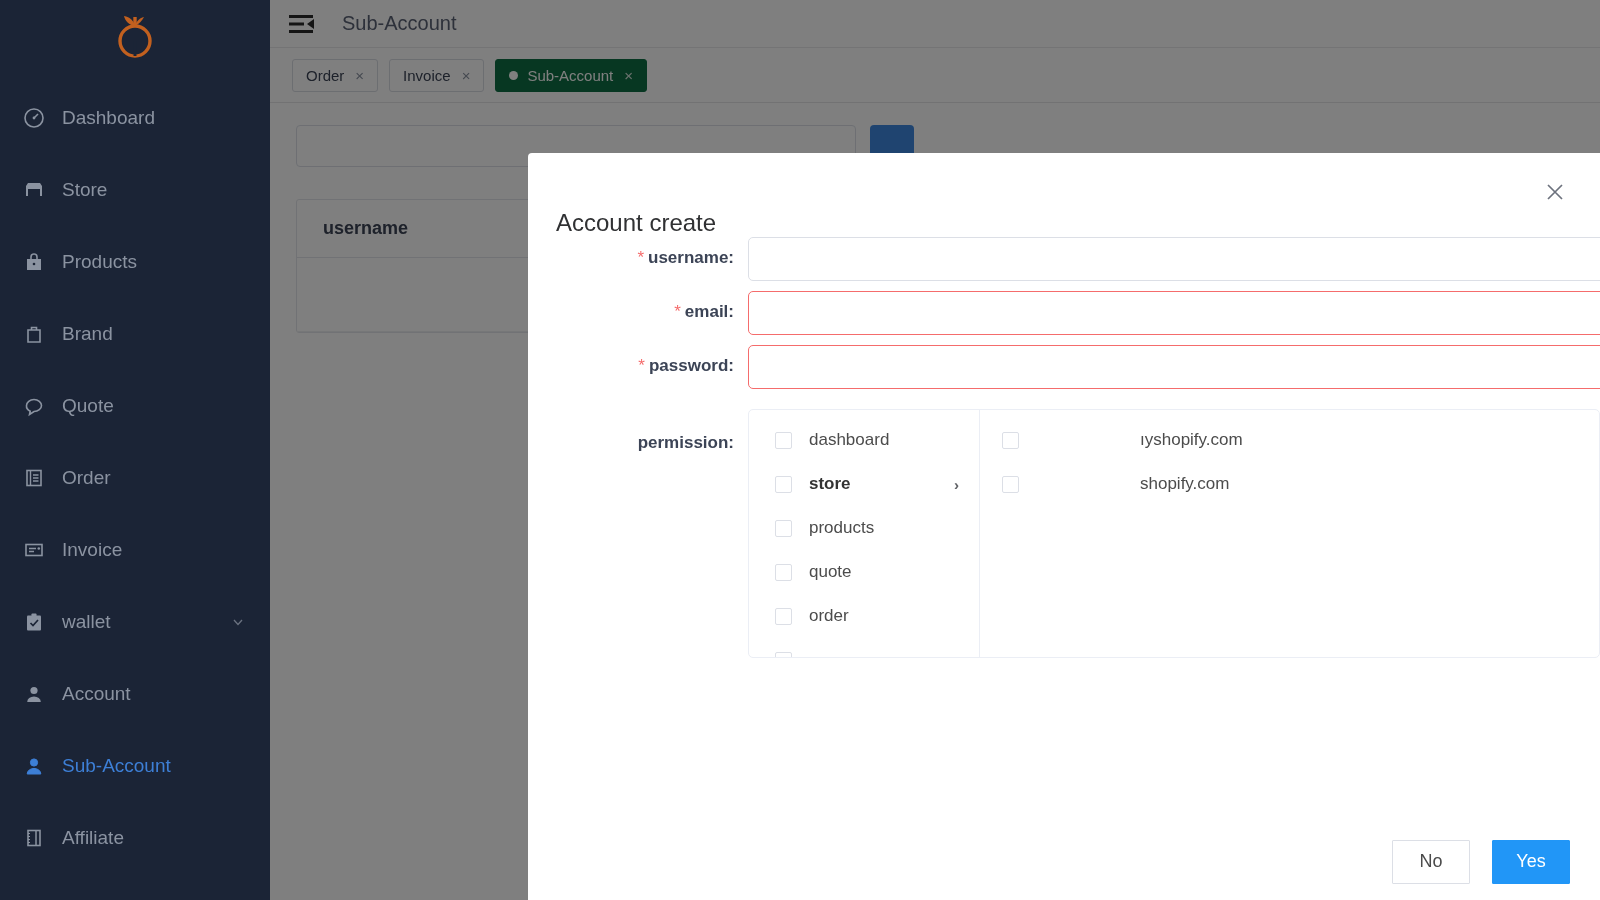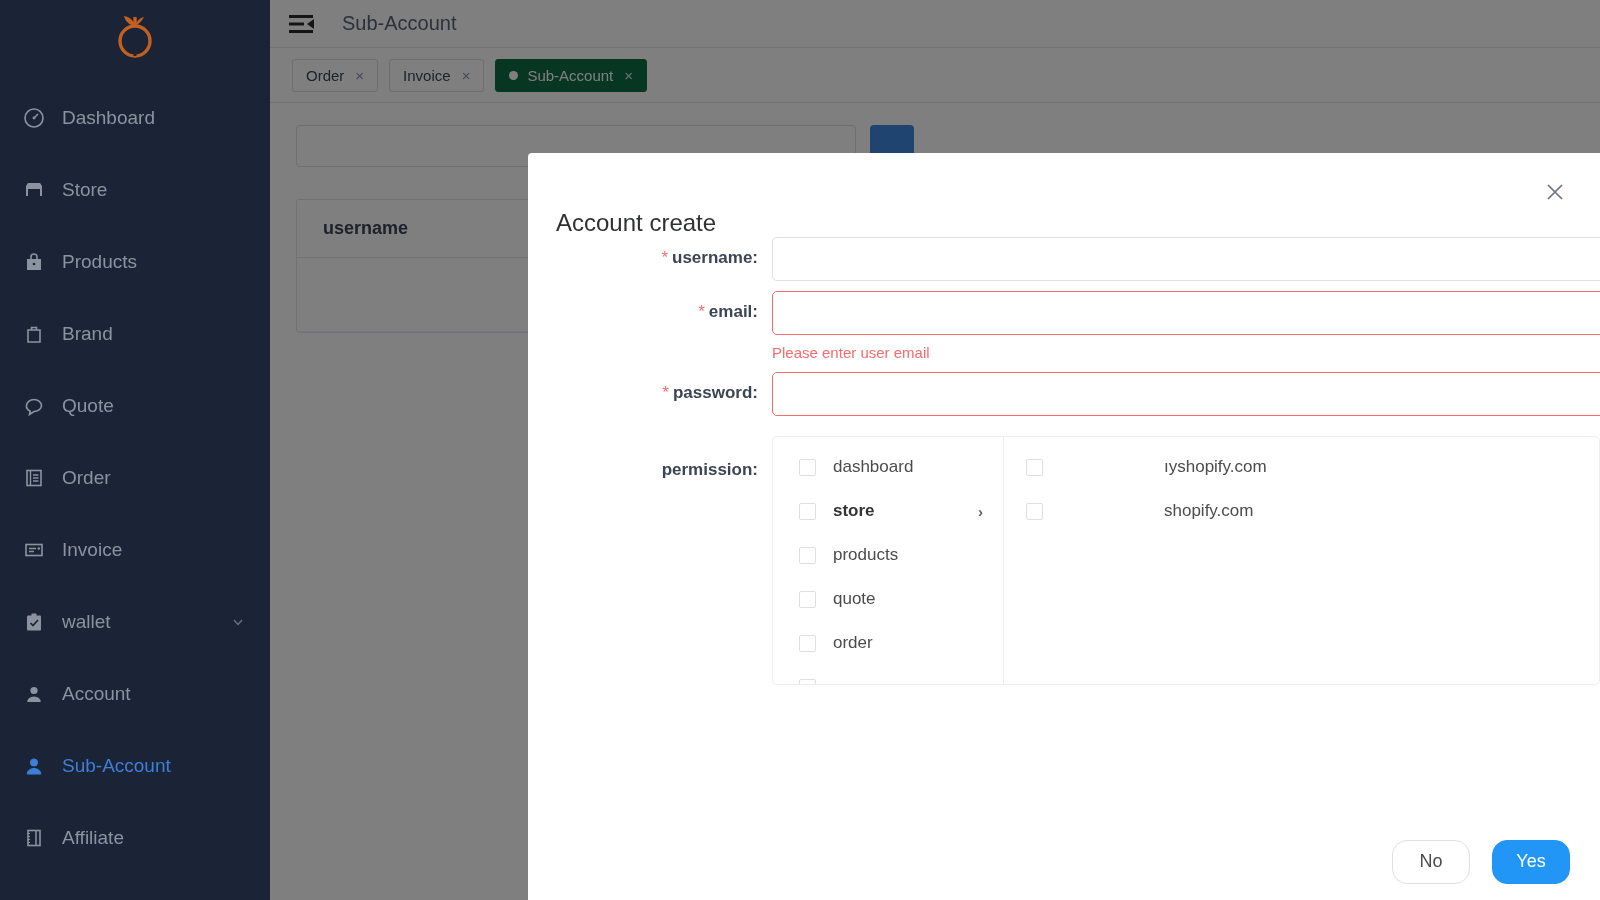--- a/index.html
+++ b/index.html
@@ -158,21 +158,21 @@
     padding: 0 34px 0 28px;
     position: relative;
   }
   .modal-title {
     font-size: 24px; color: #303133; font-weight: normal;
   }
   .modal-close {
     position: absolute; right: 34px; top: 28px;
     width: 22px; height: 22px; cursor: pointer;
   }
-  .modal-body { padding: 0 0 12px 0; margin-left: 24px; }
+  .modal-body { padding: 0 0 12px 0; }
 
   .form-row {
     display: flex;
     padding-left: 14px;
     margin-bottom: 10px;
   }
   .form-label {
     width: 206px;
     flex: 0 0 206px;
     text-align: right;
@@ -265,21 +265,21 @@
     left: 0; bottom: 0;
     width: 100%;
     height: 92px;
     display: flex; align-items: center; justify-content: flex-end;
     padding-right: 30px;
     gap: 22px;
   }
   .btn {
     height: 44px; min-width: 78px;
     padding: 0 14px;
-    border-radius: 15px;
+    border-radius: 1px;
     font-size: 18px;
     cursor: pointer;
     border: 1px solid transparent;
     margin-top: 15px;
   }
   .btn-default {
     background: #fff; color: #4b4b4b; border-color: #dcdfe6;
   }
   .btn-primary {
     background: #2196f7; color: #fff; border-color: #2196f7;
@@ -488,21 +488,20 @@
           <input class="text-input" type="text" placeholder="" style="">
         </div>
       </div>
 
       <div class="form-row">
         <div class="form-label">
           <span class="req-star">*</span><span>email:</span>
         </div>
         <div class="form-field">
           <input class="text-input error" type="text" placeholder="" style="">
-          <div class="err-msg">Please enter user email</div>
         </div>
       </div>
 
       <div class="form-row">
         <div class="form-label">
           <span class="req-star">*</span><span>password:</span>
         </div>
         <div class="form-field">
           <input class="text-input error" type="password" placeholder="" style="">
         </div>

